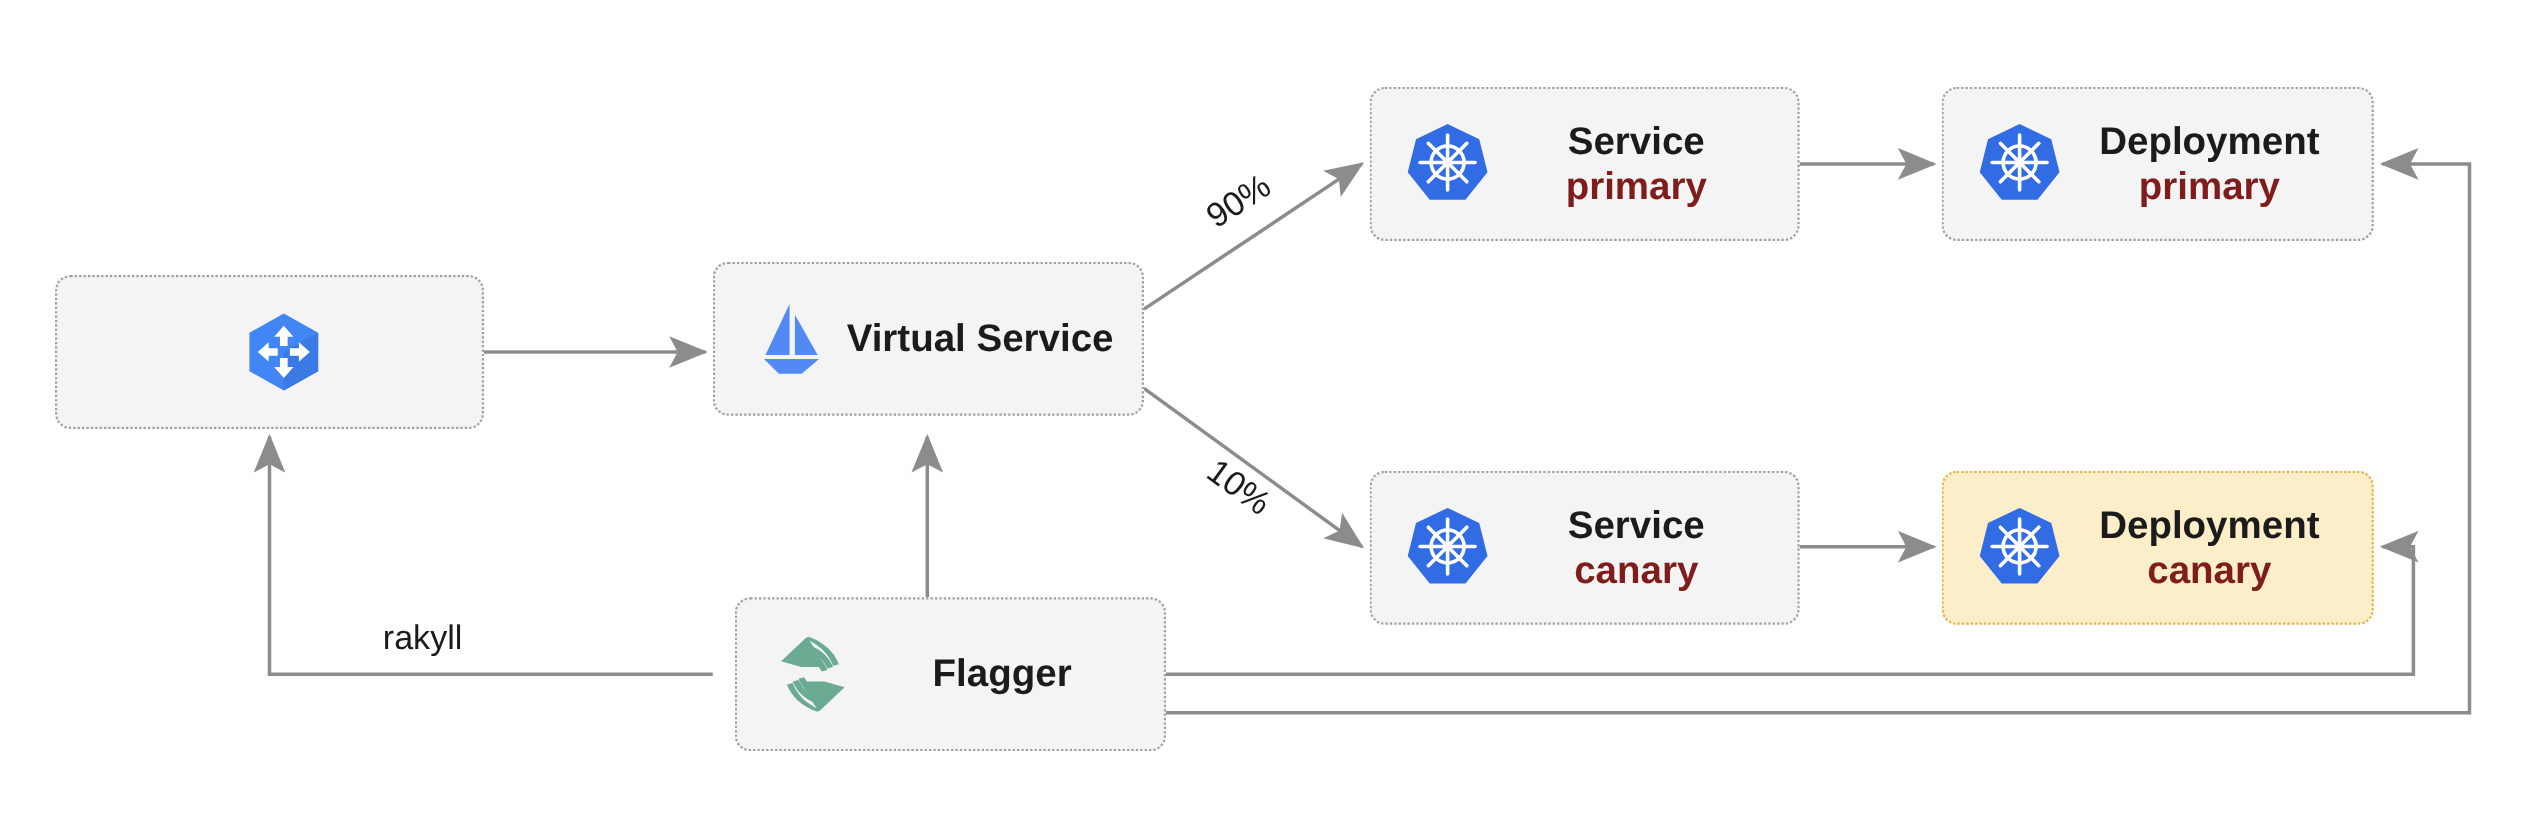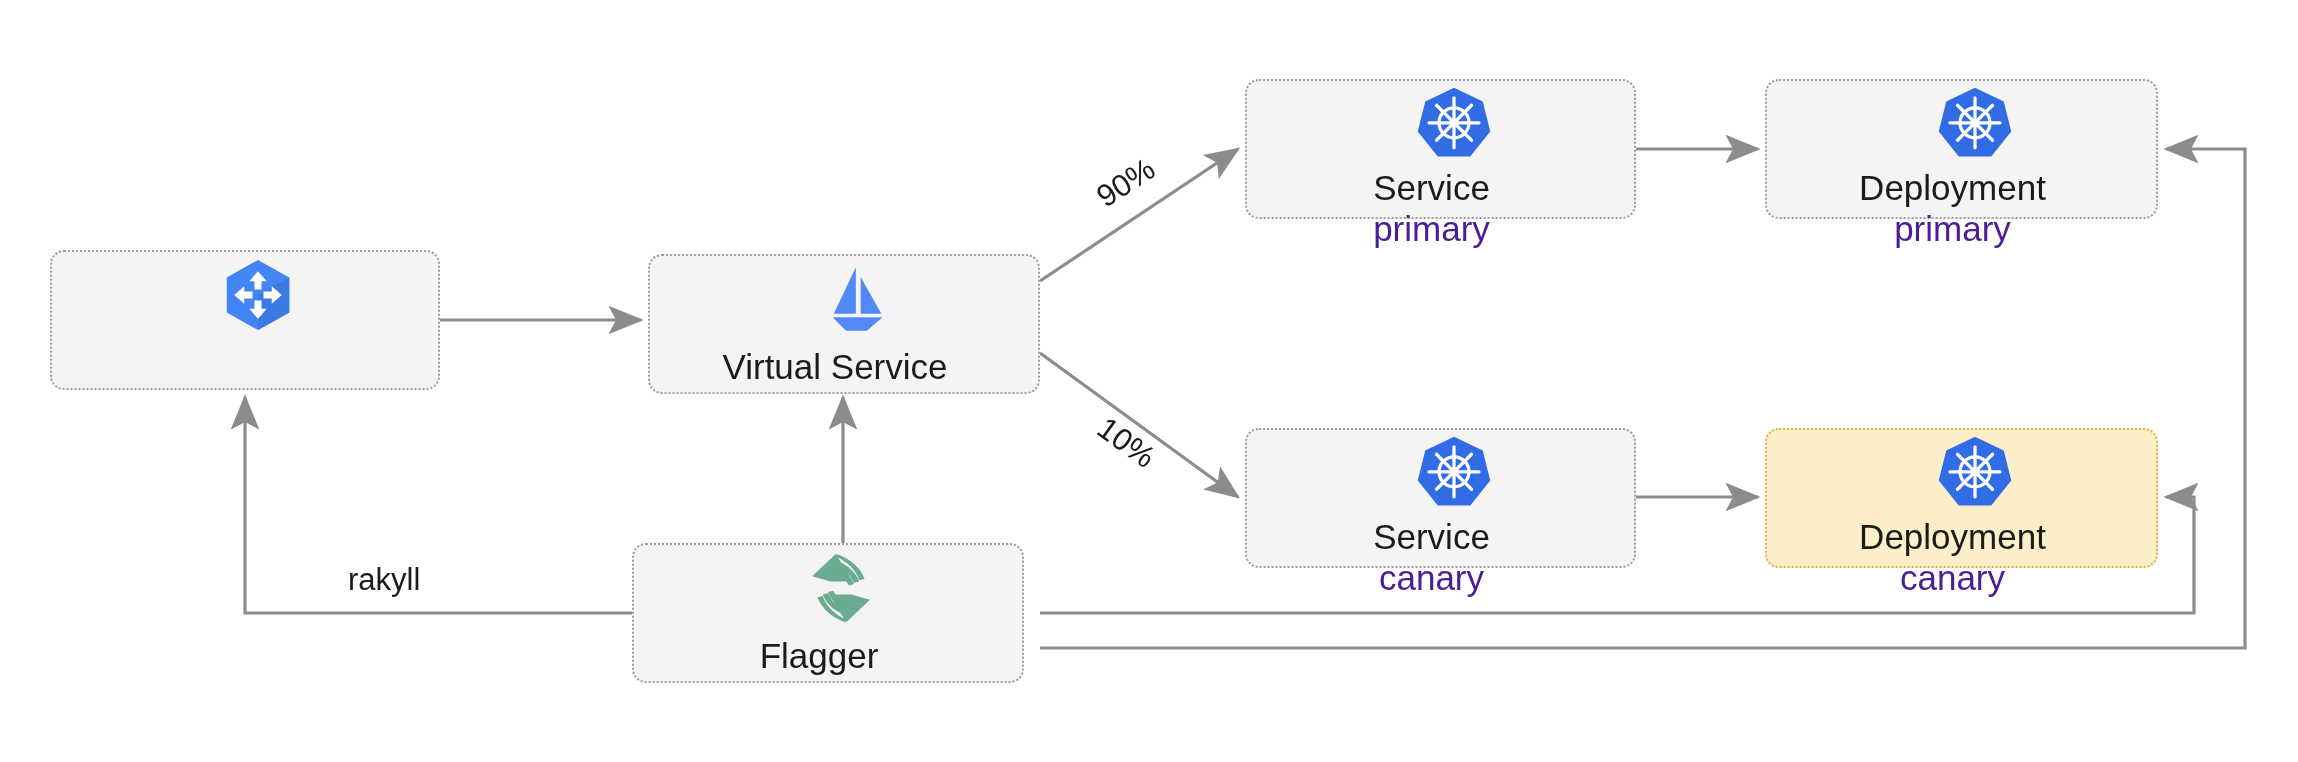--- a/index.html
+++ b/index.html
@@ -24,23 +24,24 @@
     width: 2298px;
     height: 762px;
   }
   .node {
     position: absolute;
     box-sizing: border-box;
     border: 2.5px dotted #9e9e9e;
     border-radius: 14px;
     background: #f4f4f4;
     display: flex;
-    flex-direction: column;
+    flex-direction: row;
     align-items: center;
-    justify-content: flex-start;
+    justify-content: center;
+    font-weight: bold;
   }
   .node.canary-hl {
     background: #fbeec8;
     border-color: #d9b64a;
   }
   .node-icon {
     flex: 0 0 auto;
     width: 86px;
     height: 86px;
     margin-left: 26px;
@@ -58,21 +59,21 @@
     padding-right: 18px;
     line-height: 1.18;
   }
   .node-title {
     font-size: 35px;
     color: #1b1b1b;
     white-space: nowrap;
   }
   .node-sub {
     font-size: 35px;
-    color: #4c1d95;
+    color: #7f1d1d;
     white-space: nowrap;
   }
   .edge-label {
     position: absolute;
     font-size: 31px;
     color: #1b1b1b;
     white-space: nowrap;
     transform-origin: center center;
   }
 </style>
@@ -118,21 +119,21 @@
         <g fill="#ffffff">
           <path d="M32 13 l7 8 h-4.2 v6.6 h-5.6 V21 H25 z"></path>
           <path d="M32 51 l-7 -8 h4.2 v-6.6 h5.6 V43 H39 z"></path>
           <path d="M13 32 l8 -7 v4.2 h6.6 v5.6 H21 V39 z"></path>
           <path d="M51 32 l-8 7 v-4.2 h-6.6 v-5.6 H43 V25 z"></path>
         </g>
       </svg>
     </div>
   </div>
 
-  <div class="node" style="left:648px; top:254px; width:392px; height:140px;">
+  <div class="node" style="left:648px; top:238px; width:392px; height:140px;">
     <div class="node-icon">
       <svg width="78" height="78" viewBox="0 0 64 64">
         <polygon points="31,6 31,44 13,44" fill="#5289f5"></polygon>
         <polygon points="35,14 52,44 35,44" fill="#5289f5"></polygon>
         <polygon points="12,47 53,47 40,58 23,58" fill="#5289f5"></polygon>
       </svg>
     </div>
     <div class="node-text">
       <div class="node-title">Virtual Service</div>
     </div>
@@ -259,21 +260,21 @@
         </g>
         <circle cx="32" cy="31" r="3.4" fill="#ffffff"></circle>
       </svg>
     </div>
     <div class="node-text">
       <div class="node-title">Deployment</div>
       <div class="node-sub">canary</div>
     </div>
   </div>
 
-  <div class="node" style="left:632px; top:543px; width:392px; height:140px;">
+  <div class="node" style="left:668px; top:543px; width:392px; height:140px;">
     <div class="node-icon">
       <svg width="84" height="84" viewBox="0 0 64 64">
         <g fill="#6aab91">
           <polygon points="10,23 28,6 41,27 24,27"></polygon>
           <path d="M29,6 C40,10 47,17 50,25 L46,26 C43,18 37,12 28,8 Z"></path>
           <path d="M30,12 C38,15 43,20 46,27 L42,28 C39,22 35,18 29,14 Z"></path>
           <path d="M31,18 C36,20 40,24 42,29 L38,30 C36,26 33,23 30,20 Z"></path>
           <polygon points="54,41 36,58 23,37 40,37"></polygon>
           <path d="M35,58 C24,54 17,47 14,39 L18,38 C21,46 27,52 36,56 Z"></path>
           <path d="M34,52 C26,49 21,44 18,37 L22,36 C25,42 29,46 35,50 Z"></path>

